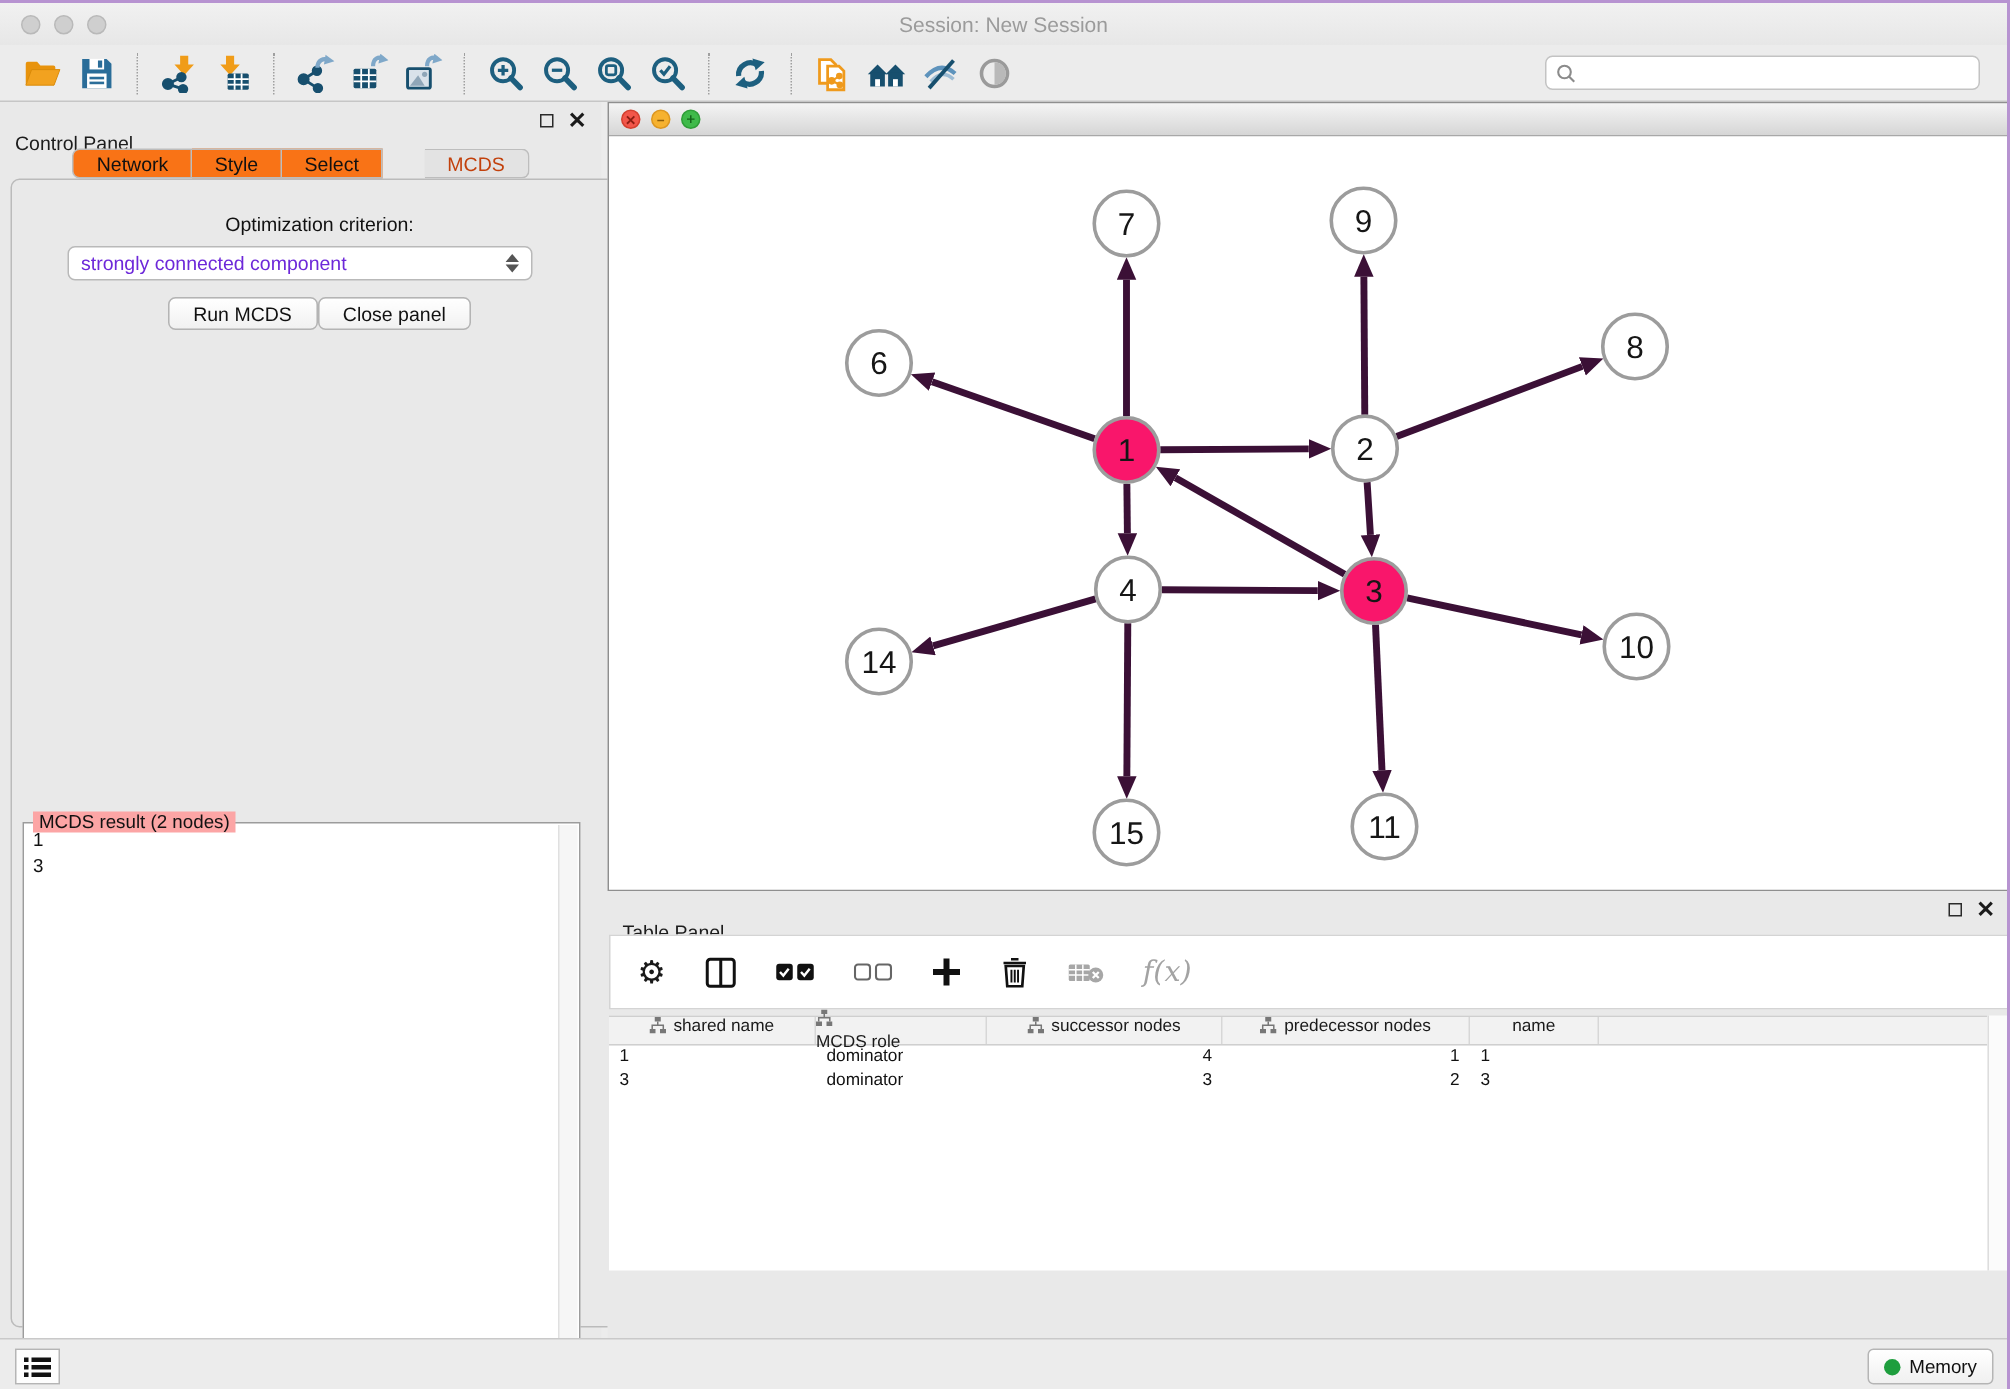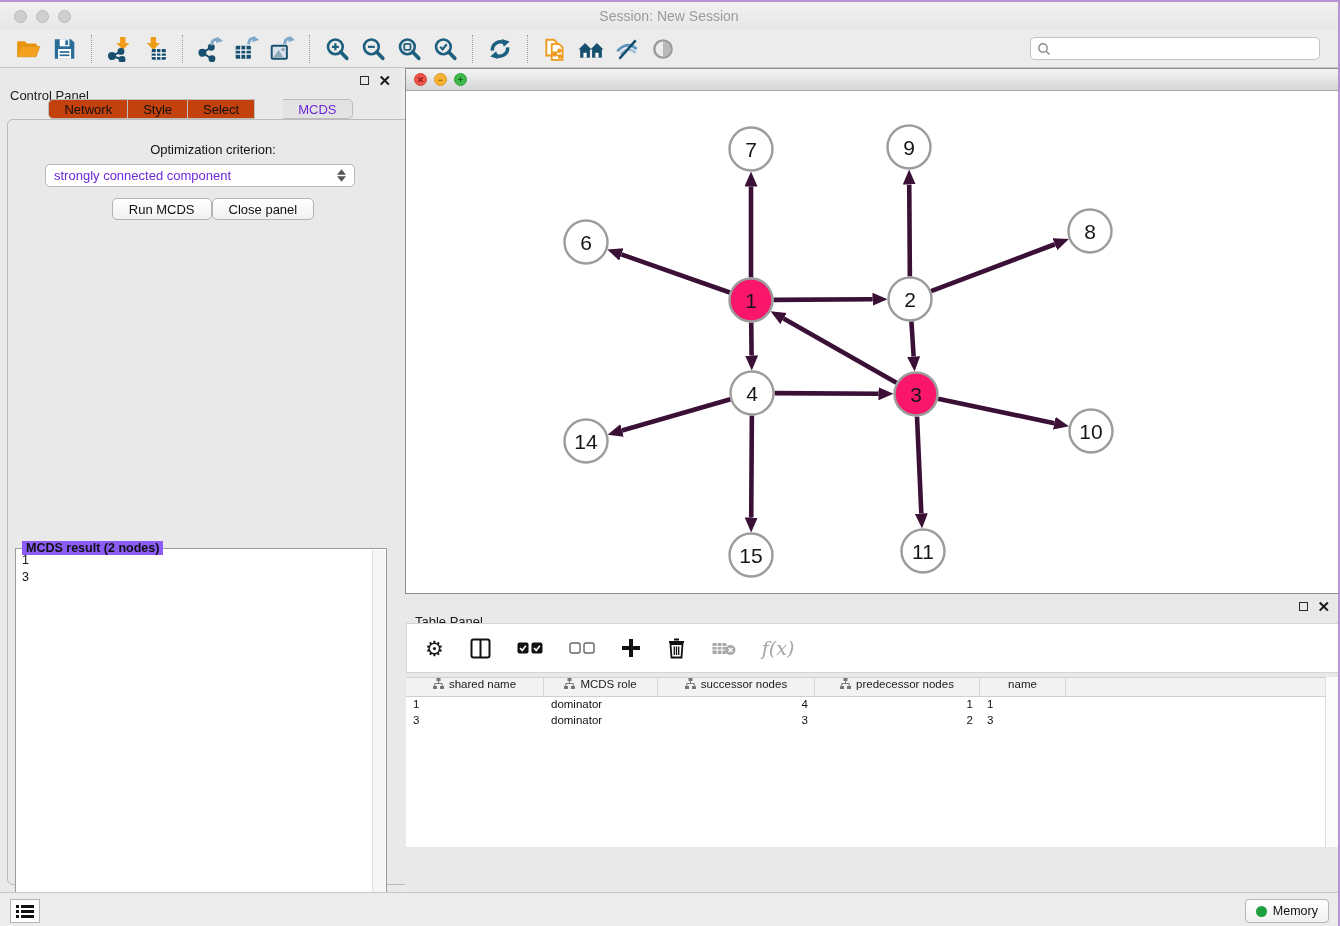--- a/index.html
+++ b/index.html
@@ -31,40 +31,40 @@
   
   .control-panel { position:absolute; left:0; top:66px; width:401px; height:824px; background:#e9e9e9; }
   .panel-head { position:absolute; left:0; top:0; width:100%; height:28px; }
   .panel-title { position:absolute; left:10px; top:20px; font-size:13px; color:#1c1c1c; }
   .panel-icons { position:absolute; right:10px; top:7px; display:flex; gap:9px; align-items:center; }
   .float-ic { width:9px; height:9px; border:1.6px solid #2a2a2a; }
   .close-ic { font-size:15px; font-weight:bold; color:#1a1a1a; line-height:11px; }
   .cp-tabs { position:absolute; left:0; top:31px; width:100%; display:flex; justify-content:center; }
   .tab-seg { display:flex; }
   .tab-btn { height:20px; line-height:19px; padding:0 15px; font-size:13px;
-    background:#c2410c; border:1px solid #bdbdbd; border-left:none; color:#111; cursor:default; }
+    background:#f97316; border:1px solid #bdbdbd; border-left:none; color:#111; cursor:default; }
   .tab-btn:first-child { border-left:1px solid #bdbdbd; border-radius:5px 0 0 5px; }
   .tab-btn:last-child { border-radius:0 5px 5px 0; }
-  .tab-btn.sel { background:#e3e3e3; color:#6d28d9;margin-left:28px; }
+  .tab-btn.sel { background:#e3e3e3; color:#c2410c;margin-left:28px; }
   .cp-box { position:absolute; left:7px; top:51px; width:412px; height:766px;
     border:1px solid #bbb; border-radius:6px; background:#e9e9e9; }
   .opt-label { position:absolute; left:0; top:22px; width:100%; text-align:center; font-size:13px; color:#111; }
   .opt-select { position:absolute; left:37px; top:44px; width:310px; height:23px; background:#fff;
     border:1px solid #b9b9b9; border-radius:5px; display:flex; align-items:center;
     font-size:13px; color:#6d28d9; padding:0 8px; }
   .opt-select .chev { margin-left:auto; display:flex; flex-direction:column; gap:1px; align-items:center; }
   .opt-select .chev svg { width:9px; height:6px; display:block; }
   .cp-buttons { position:absolute; left:0; top:78px; width:100%; display:flex; justify-content:center; }
   .mac-btn { height:22px; padding:0 16px; background:linear-gradient(#ffffff,#f1f1f1);
     border:1px solid #b4b4b4; border-radius:5px; font-size:13px; color:#111;
     font-family:"Liberation Sans", sans-serif; cursor:default; }
   .result-fieldset { position:absolute; left:7px; top:428px; width:372px; height:381px;
     border:1px solid #9c9c9c; background:#fff; }
-  .result-legend { position:absolute; left:6px; top:-8px; background:#8b5cf6; padding:0 4px;
-    font-size:12.5px; color:#111;font-weight:bold; }
+  .result-legend { position:absolute; left:6px; top:-8px; background:#fca5a5; padding:0 4px;
+    font-size:12.5px; color:#111; }
   .result-text { position:absolute; left:2px; top:3px; right:16px; bottom:2px;
     font-size:12.5px; color:#111; white-space:pre; line-height:17px; padding-left:4px; overflow:hidden; }
   .result-scroll { position:absolute; right:1px; top:1px; width:13px; bottom:1px;
     background:#f6f6f6; border-left:1px solid #e0e0e0; }
   
   .net-window { position:absolute; left:405px; top:66px; width:935px; height:526px;
     border:1px solid #8f8f8f; background:#fff; }
   .net-titlebar { position:absolute; left:0; top:0; width:100%; height:22px;
     background:linear-gradient(#f4f4f4,#d6d6d6); border-bottom:1px solid #a8a8a8; }
   .traffic { position:absolute; left:8px; top:4px; display:flex; gap:7px; }
@@ -457,21 +457,21 @@
       <div class="thead" id="table-head">
           <div class="th" style="width: 138px;">
             <svg width="11" height="11" viewBox="0 0 11 11">
               <rect x="3.5" y="0" width="4" height="3" fill="#777"></rect>
               <path d="M5.5 3 v2.5 M1.8 8 V5.5 H9.2 V8" stroke="#777" fill="none" stroke-width="1"></path>
               <rect x="0" y="8" width="4" height="3" fill="#777"></rect>
               <rect x="7" y="8" width="4" height="3" fill="#777"></rect>
             </svg>
             <span>shared name</span>
           </div>
-          <div class="th" style="width: 114px;">
+          <div class="th" style="width: 114px; flex-direction: column;">
             <svg width="11" height="11" viewBox="0 0 11 11">
               <rect x="3.5" y="0" width="4" height="3" fill="#777"></rect>
               <path d="M5.5 3 v2.5 M1.8 8 V5.5 H9.2 V8" stroke="#777" fill="none" stroke-width="1"></path>
               <rect x="0" y="8" width="4" height="3" fill="#777"></rect>
               <rect x="7" y="8" width="4" height="3" fill="#777"></rect>
             </svg>
             <span>MCDS role</span>
           </div>
           <div class="th" style="width: 157px;">
             <svg width="11" height="11" viewBox="0 0 11 11">

